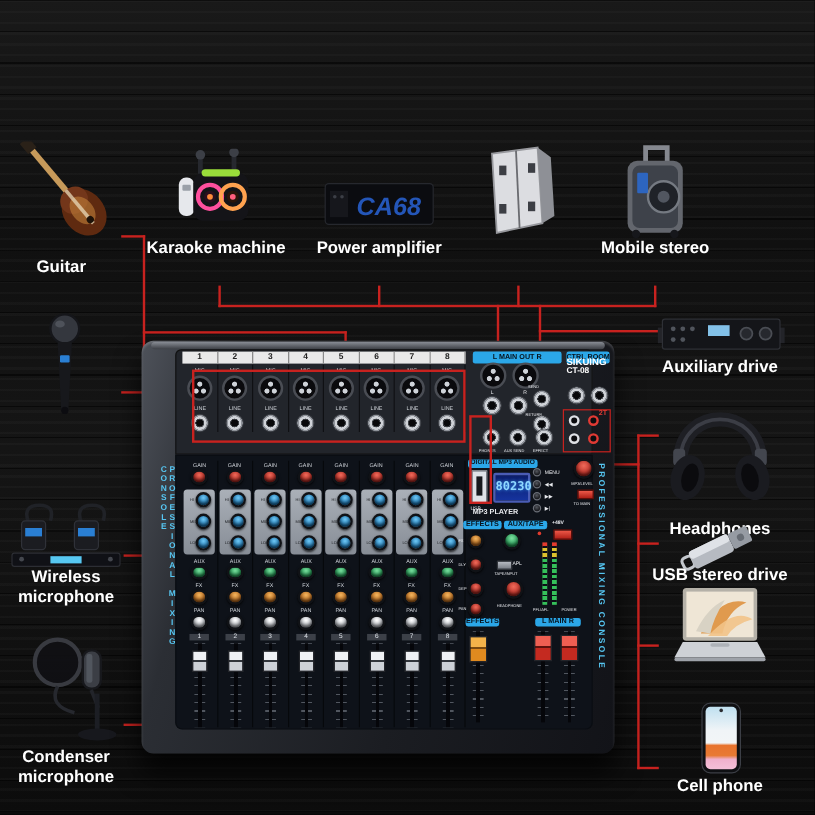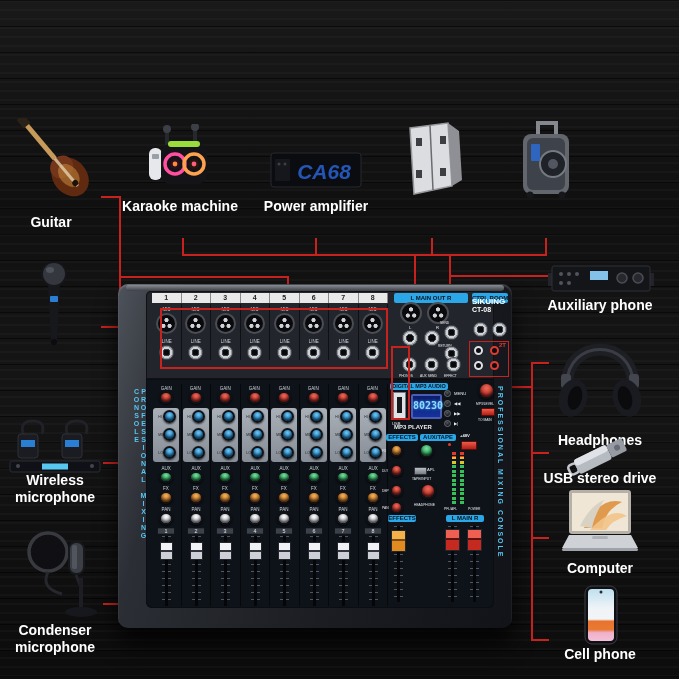--- a/index.html
+++ b/index.html
@@ -169,20 +169,21 @@
       <path d="M26 18 V5 h18 V18" fill="none" stroke="#85888f" stroke-width="4"></path>
       <rect x="11" y="16" width="46" height="60" rx="8" fill="#63666d"></rect>
       <rect x="15" y="20" width="38" height="52" rx="6" fill="#3e424a"></rect>
       <circle cx="41" cy="46" r="13" fill="#1f2228" stroke="#757a82" stroke-width="2"></circle>
       <circle cx="41" cy="46" r="5" fill="#515660"></circle>
       <rect x="19" y="26" width="9" height="17" rx="1" fill="#2a6bd4" opacity=".85"></rect>
       <circle cx="18" cy="77" r="3.5" fill="#16171b"></circle>
         <circle cx="50" cy="77" r="3.5" fill="#16171b"></circle>
     </svg>
   </div>
+  <div class="abs dev-label" style="left:486px;top:198px;width:120px">Mobile stereo</div>
 
   <div class="abs" style="left:36px;top:260px">
     <svg width="36" height="90" viewBox="0 0 36 90">
       <circle cx="18" cy="14" r="12" fill="#34373e" stroke="#15161a" stroke-width="2"></circle>
       <ellipse cx="14" cy="10" rx="4" ry="3" fill="#5a5e66" opacity=".7"></ellipse>
       <polygon points="12,25 24,25 21,82 15,82" fill="#17181c"></polygon>
       <rect x="14" y="36" width="8" height="6" rx="1" fill="#2a7fd4"></rect>
       <circle cx="18" cy="82" r="3" fill="#0c0c10"></circle>
     </svg>
   </div>
@@ -224,21 +225,21 @@
       <circle cx="13" cy="12" r="2" fill="#50545c"></circle>
         <circle cx="21" cy="12" r="2" fill="#50545c"></circle>
       <circle cx="29" cy="12" r="2" fill="#50545c"></circle>
         <circle cx="13" cy="21" r="2" fill="#50545c"></circle>
       <circle cx="21" cy="21" r="2" fill="#50545c"></circle>
       <rect x="42" y="9" width="18" height="9" fill="#8fd4ff" opacity=".9"></rect>
       <circle cx="74" cy="16" r="5" fill="#26282e" stroke="#4a4d54" stroke-width="1.5"></circle>
       <circle cx="90" cy="16" r="5" fill="#26282e" stroke="#4a4d54" stroke-width="1.5"></circle>
     </svg>
   </div>
-  <div class="abs dev-label" style="left:540px;top:297px;width:120px">Auxiliary phone</div>
+  <div class="abs dev-label" style="left:540px;top:297px;width:120px">Auxiliary drive</div>
 
   <div class="abs" style="left:552px;top:322px">
     <svg width="96" height="108" viewBox="0 0 96 108">
       <path d="M15 62 C15 16 81 16 81 62" fill="none" stroke="#1e1f24" stroke-width="12" stroke-linecap="round"></path>
       <path d="M15 62 C15 16 81 16 81 62" fill="none" stroke="#3b3d45" stroke-width="3" stroke-linecap="round"></path>
       <rect x="9" y="52" width="10" height="14" rx="3" fill="#43464e"></rect>
       <rect x="77" y="52" width="10" height="14" rx="3" fill="#43464e"></rect>
       <ellipse cx="21" cy="76" rx="14" ry="19" fill="#1a1b20" transform="rotate(14 21 76)"></ellipse>
       <ellipse cx="75" cy="76" rx="14" ry="19" fill="#1a1b20" transform="rotate(-14 75 76)"></ellipse>
       <ellipse cx="23" cy="76" rx="7" ry="12" fill="#0b0b0e" transform="rotate(14 23 76)"></ellipse>
@@ -265,21 +266,20 @@
       <rect x="15" y="2" width="62" height="44" rx="3" fill="#b5b1a8"></rect>
       <rect x="18" y="5" width="56" height="38" fill="#efe6d6"></rect>
       <path d="M30 40 Q46 8 68 14 Q52 21 48 40 Z" fill="#e09a4e"></path>
       <path d="M36 42 Q58 18 73 28 Q58 32 52 42 Z" fill="#f2c388" opacity=".9"></path>
       <path d="M26 38 Q36 18 50 12 Q40 28 38 40 Z" fill="#d8d2c4"></path>
       <polygon points="8,60 84,60 77,47 15,47" fill="#ced1d6"></polygon>
       <rect x="8" y="60" width="76" height="3" rx="1.5" fill="#9ea2a9"></rect>
       <rect x="38" y="48" width="16" height="3" rx="1.5" fill="#aeb2b8"></rect>
     </svg>
   </div>
-  <div class="abs dev-label" style="left:540px;top:560px;width:120px">Computer</div>
 
   <div class="abs" style="left:582px;top:584px">
     <svg width="38" height="62" viewBox="0 0 38 62">
       <defs>
         <linearGradient id="pg" x1="0" y1="0" x2="0" y2="1">
           <stop offset="0" stop-color="#bfe0f0"></stop>
             <stop offset=".38" stop-color="#f0f4f7"></stop>
           <stop offset=".58" stop-color="#f2f5f7"></stop>
             <stop offset=".62" stop-color="#e8732e"></stop>
           <stop offset=".78" stop-color="#e87a33"></stop>

